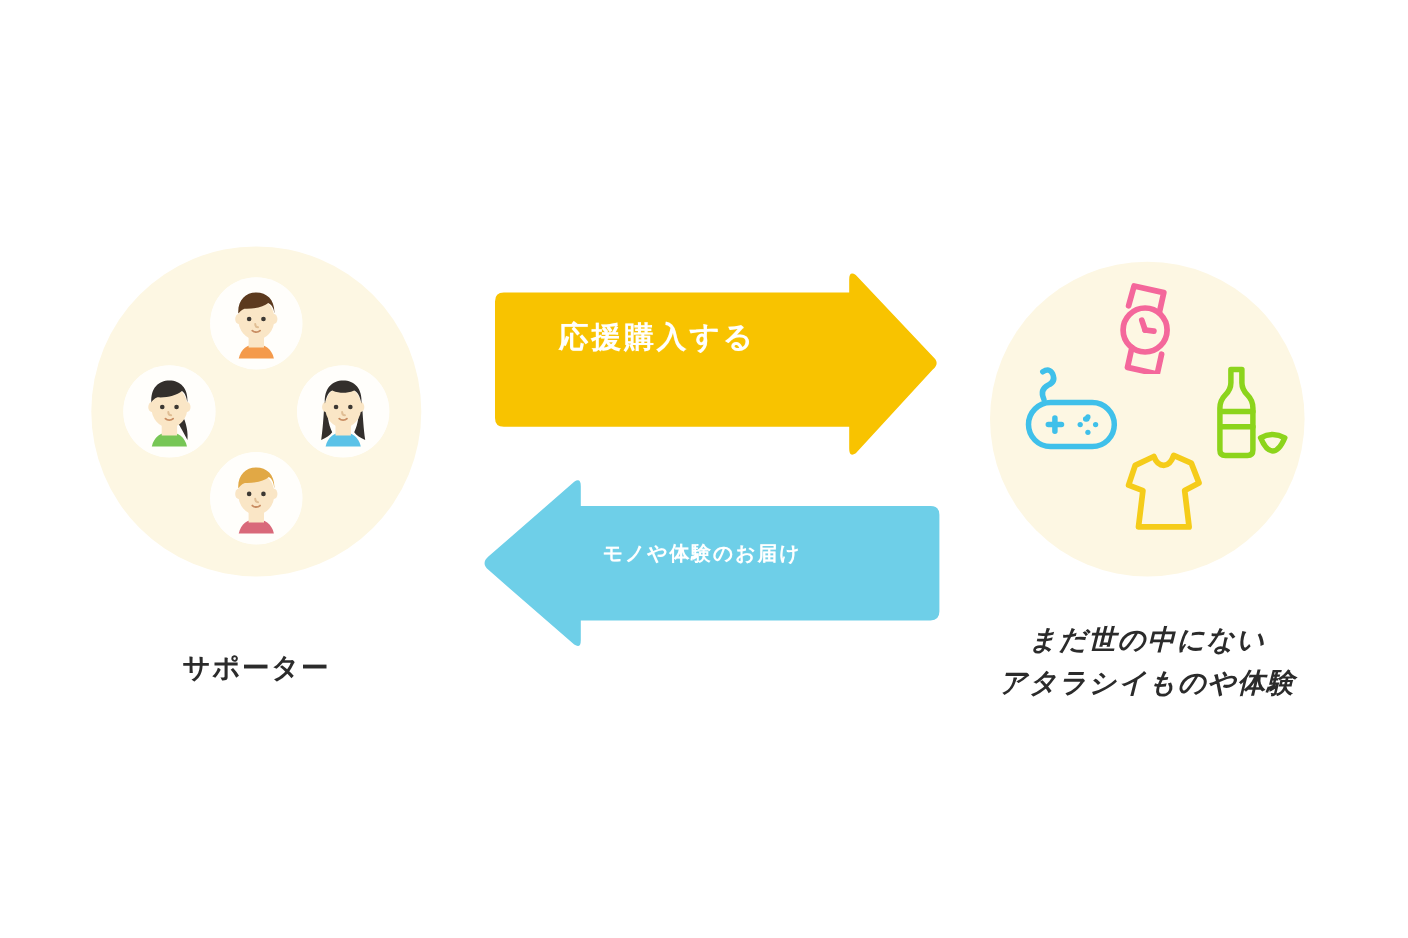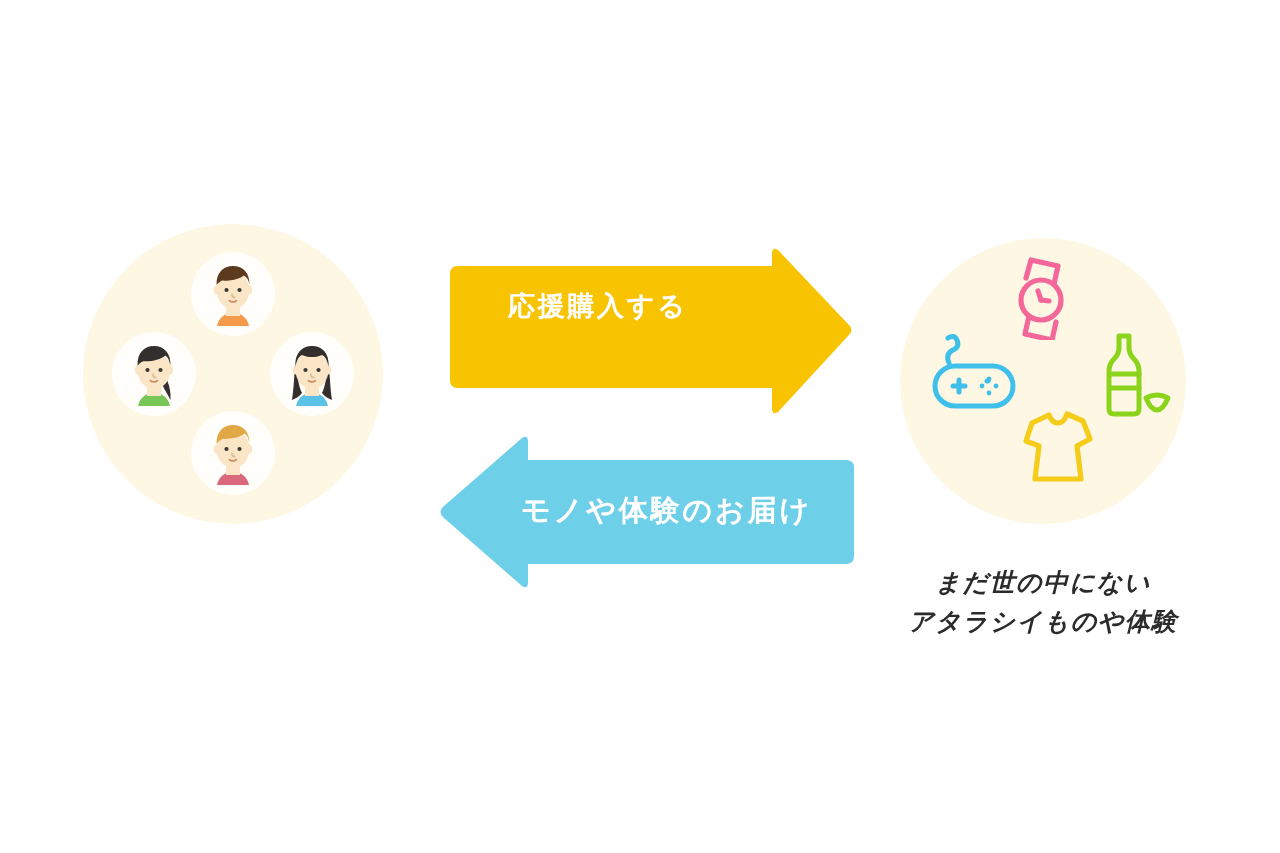--- a/index.html
+++ b/index.html
@@ -30,21 +30,21 @@
     position:absolute;
     color:#ffffff;
     font-weight:bold;
     letter-spacing:.10em;
     white-space:nowrap;
     text-shadow:0 0 1px rgba(255,255,255,.35);
   }
   #buy-arrow-wrap{left:440px;top:246px;width:420px;height:170px;}
   #buy-arrow-label{left:508px;top:288px;font-size:27px;}
   #deliver-arrow-wrap{left:432px;top:436px;width:432px;height:156px;}
-  #deliver-arrow-label{left:521px;top:491px;font-size:29px;}
+  #deliver-arrow-label{left:548px;top:491px;font-size:18px;}
 
   
   .product-icon{position:absolute;}
   .product-icon svg{display:block;}
   #icon-watch{left:1005px;top:256px;}
   #icon-gamepad{left:929px;top:330px;}
   #icon-bottle{left:1098px;top:330px;}
   #icon-tshirt{left:1021px;top:409px;}
 
   
@@ -125,20 +125,21 @@
       <ellipse cx="26" cy="38" rx="3.2" ry="4.6" fill="#FAE6C6"></ellipse>
       <ellipse cx="58" cy="38" rx="3.2" ry="4.6" fill="#FAE6C6"></ellipse>
       <path d="M25.6 33c-.6-12 6.5-19 16.4-19s17 7 16.4 19c-.6-5.6-2.2-9-5-10.4-4.2 3.6-12.4 5.8-21.8 5.4-3 1-4.8 3.4-6 5z" fill="#E1A845"></path>
       <circle cx="35.5" cy="38" r="2.1" fill="#3C3833"></circle>
       <circle cx="48.5" cy="38" r="2.1" fill="#3C3833"></circle>
       <path d="M41 42.5c0 2 1 3 2.6 3" stroke="#E0BE94" stroke-width="1.8" fill="none" stroke-linecap="round"></path>
       <path d="M38.4 48.6c1.8 1.8 5.2 1.8 7 0" stroke="#C98E63" stroke-width="1.7" fill="none" stroke-linecap="round"></path>
     </svg>
   </div>
 
+  <div class="caption" id="supporters-caption">サポーター</div>
 
   <div class="arrow" id="buy-arrow-wrap">
     <svg width="420" height="170" viewBox="0 0 420 170">
       <path d="M10 28 q0-8 8-8 H332 V8 q0-8 6-4 L408 78 q7 6 0 12 L338 166 q-6 4-6-4 V142 H18 q-8 0-8-8 Z" fill="#F8C300"></path>
     </svg>
   </div>
   <div class="arrow-label" id="buy-arrow-label">応援購入する</div>
 
   <div class="arrow" id="deliver-arrow-wrap">
     <svg width="432" height="156" viewBox="0 0 432 156">

